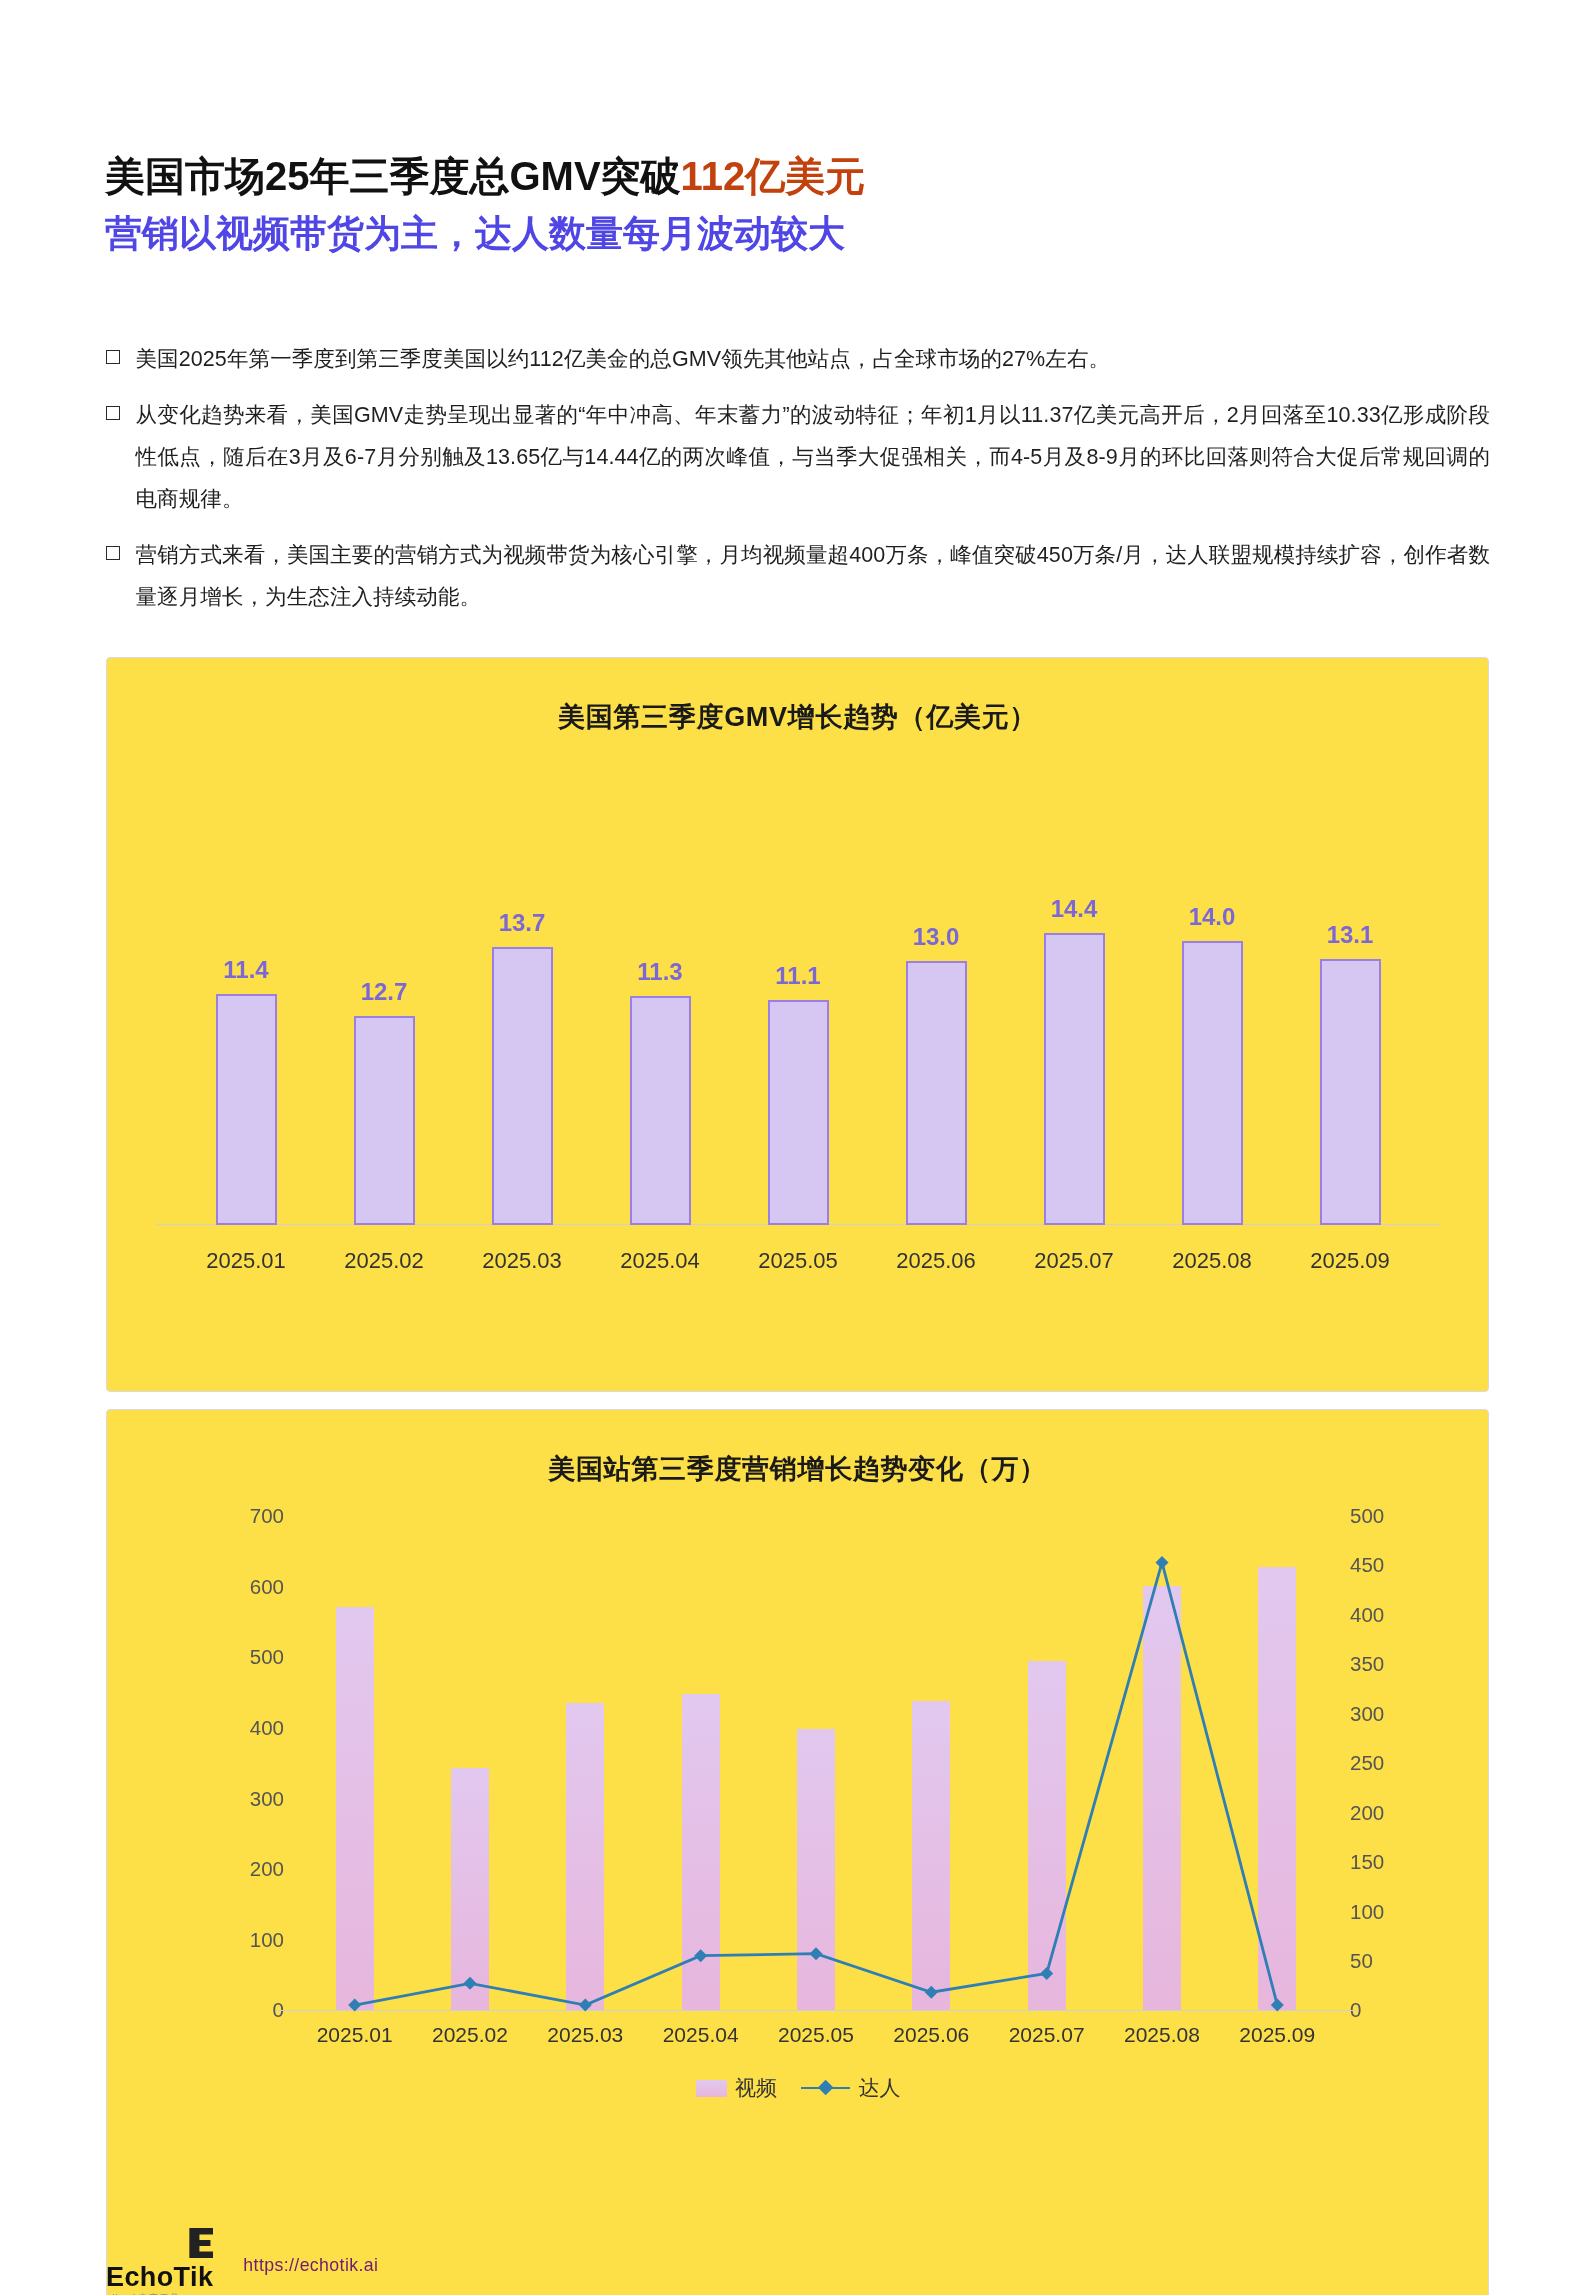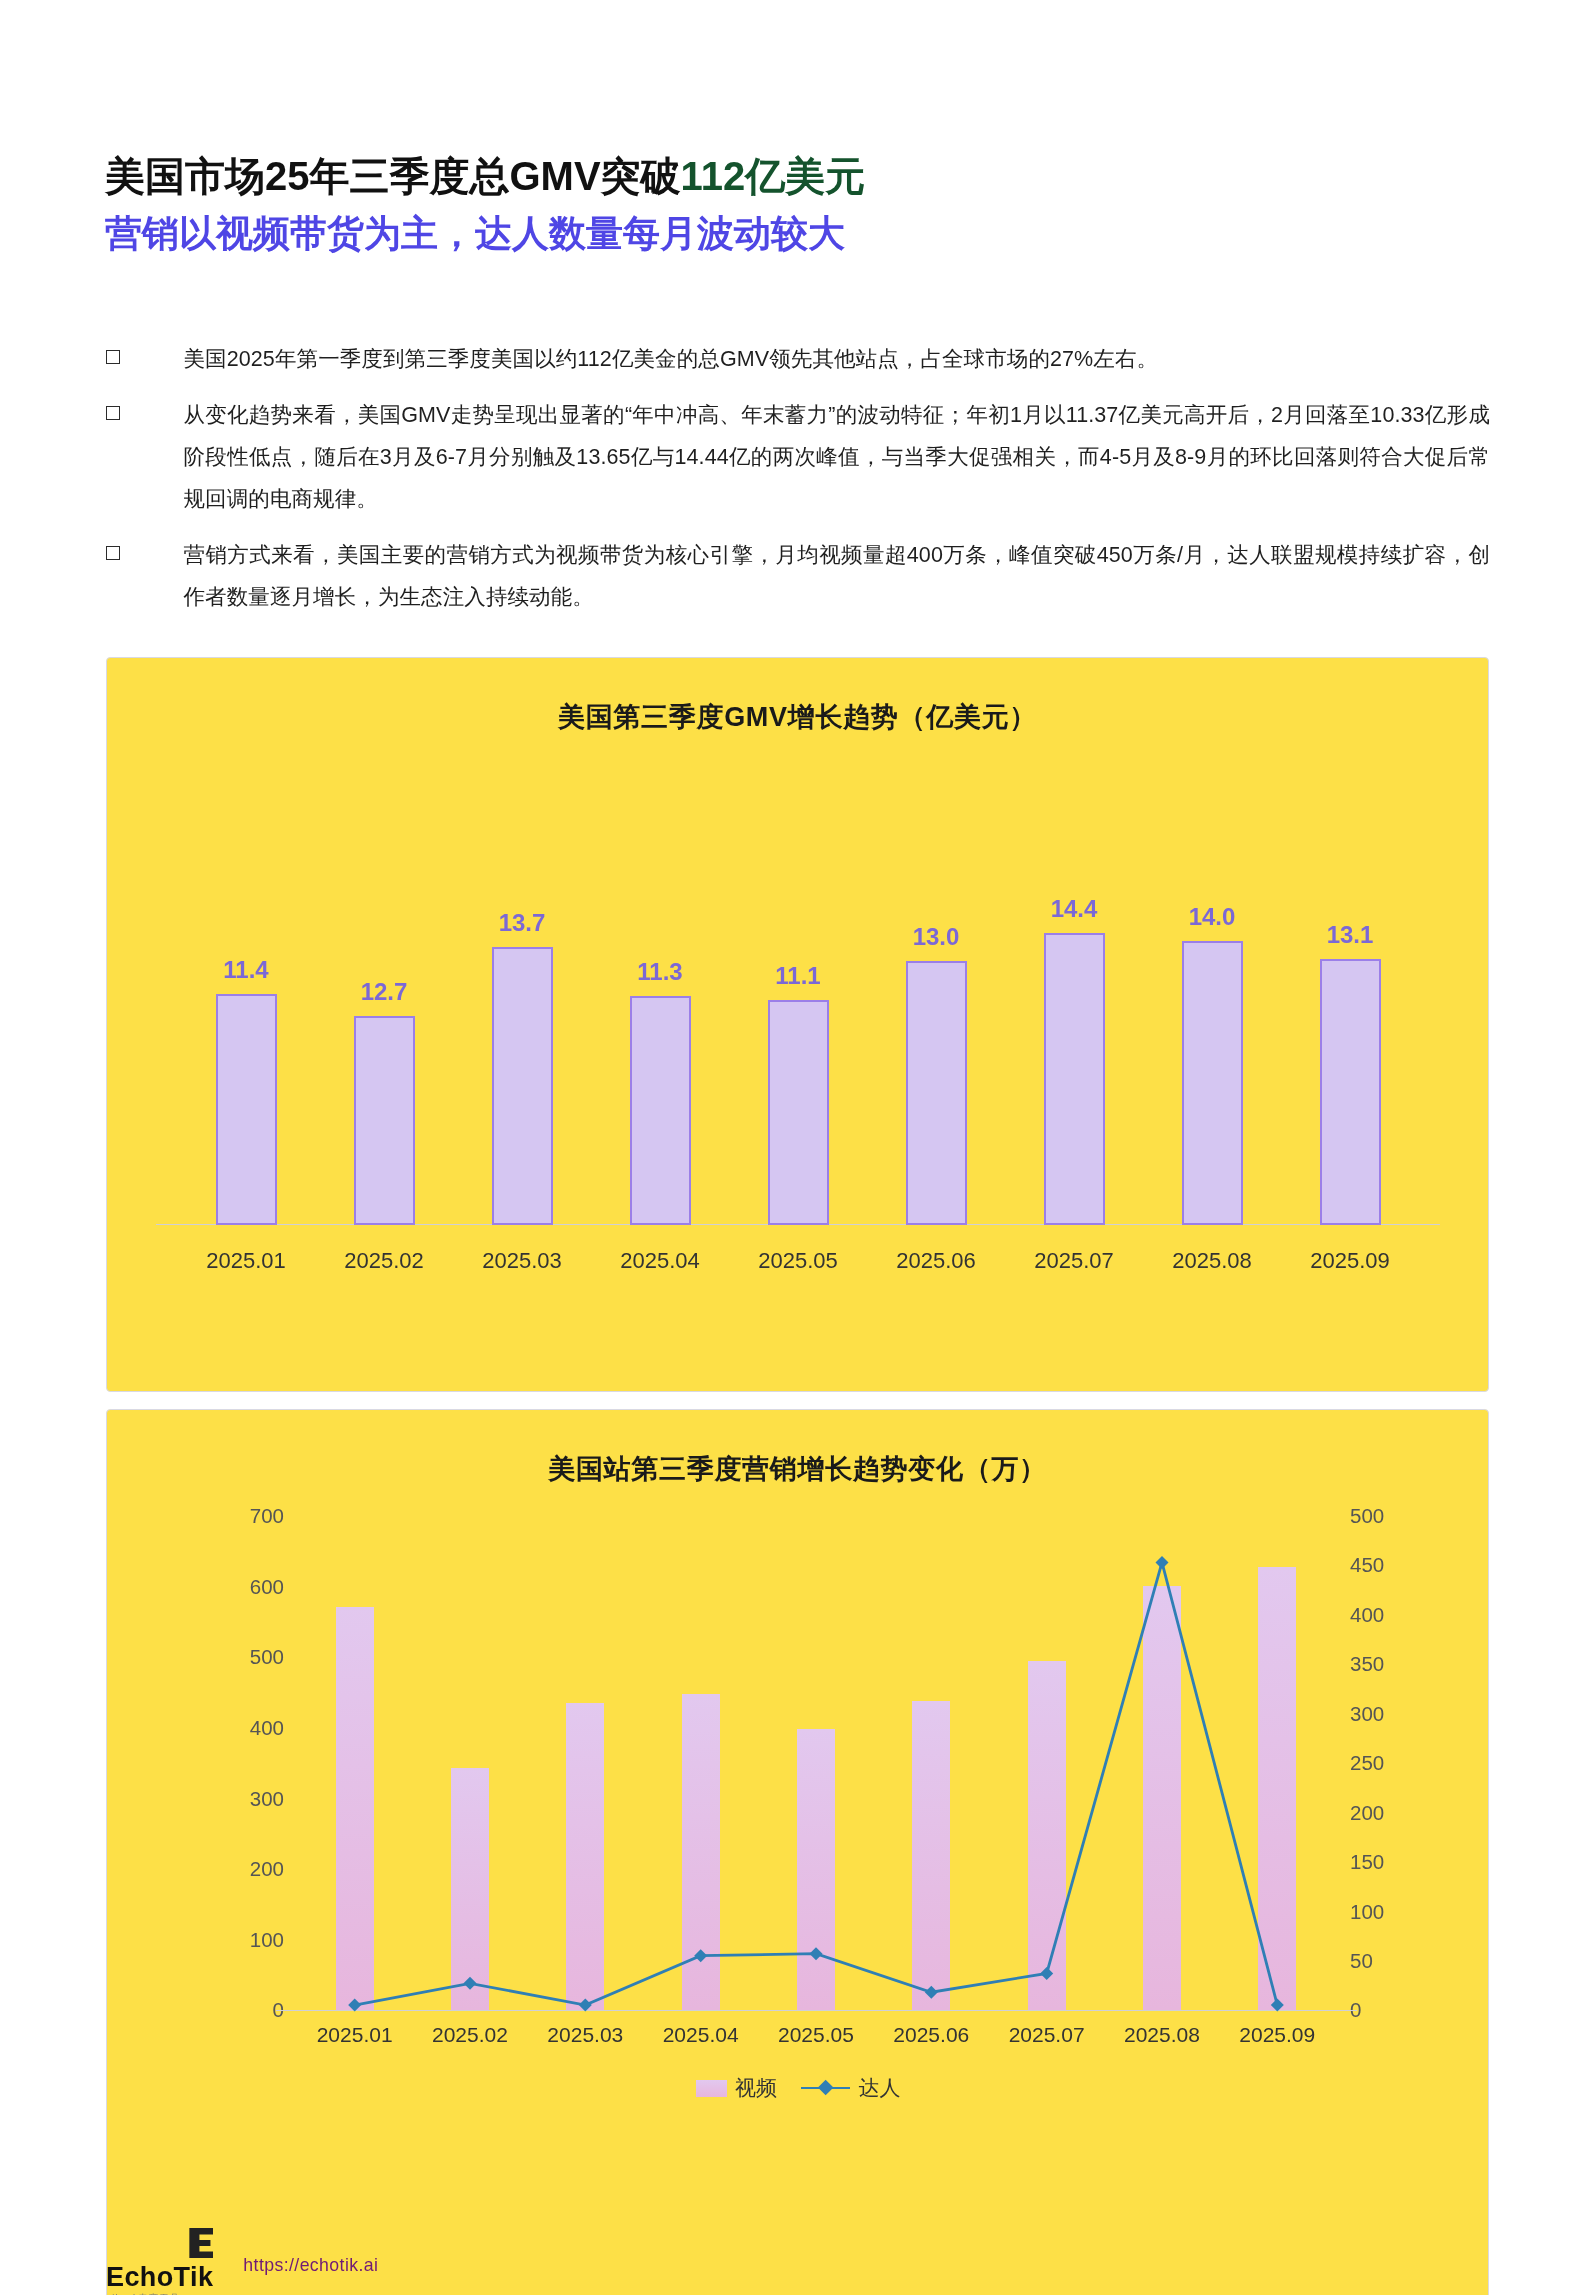--- a/index.html
+++ b/index.html
@@ -32,21 +32,21 @@
   }
   .title-main {
     font-size: 40px;
     font-weight: bold;
     letter-spacing: 0px;
     color: #111111;
     line-height: 1.22;
     white-space: nowrap;
   }
   .title-main .hl {
-    color: #14532d;
+    color: #c2410c;
   }
   .title-sub {
     margin-top: 10px;
     font-size: 37px;
     font-weight: bold;
     color: #4f46e5;
     line-height: 1.25;
     white-space: nowrap;
   }
 
@@ -54,21 +54,20 @@
   .bullets {
     position: absolute;
     left: 106px;
     top: 339px;
     width: 1384px;
   }
   .bullet {
     display: flex;
     align-items: flex-start;
     margin-bottom: 14px;
-    gap: 48px;
   }
   .bullet-marker {
     flex: 0 0 auto;
     width: 14px;
     height: 14px;
     border: 1.8px solid #2b2b2b;
     margin-top: 11.3px;
     margin-right: 15.5px;
     box-sizing: border-box;
   }

